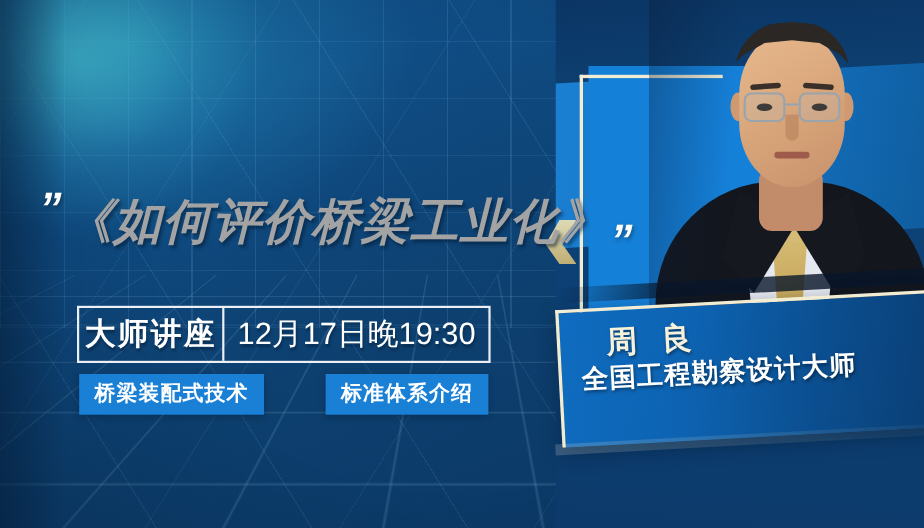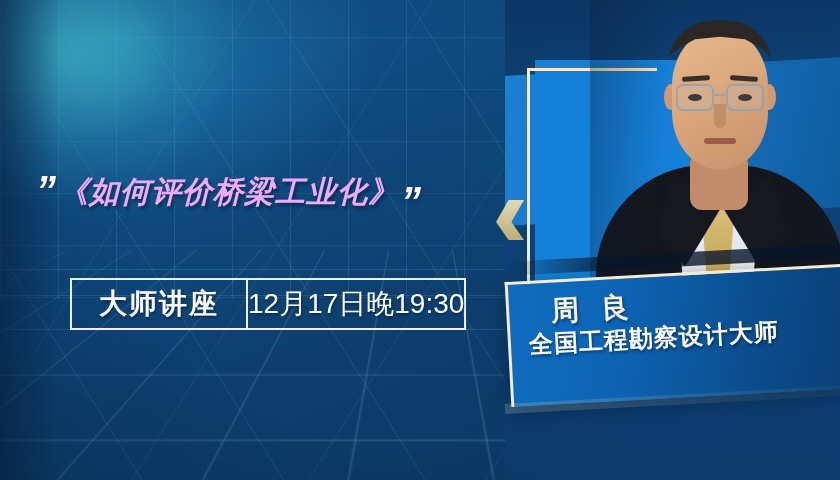--- a/index.html
+++ b/index.html
@@ -239,45 +239,45 @@
   .quote-open, .quote-close {
     font-size: 40px; font-weight: 900; font-style: italic;
     color: #ffffff;
     line-height: 0.8;
     letter-spacing: -2px;
     filter: drop-shadow(1px 2px 2px rgba(3,25,50,0.5));
   }
   .quote-open { margin-top: 2px; margin-right: 4px; }
   .quote-close { align-self: flex-end; margin-left: 2px; margin-bottom: -4px; }
   .subtitle {
-    font-size: 30px; font-weight: 700; font-style: italic;
+    font-size: 44px; font-weight: 700; font-style: italic;
     letter-spacing: 1px;
-    color: #f0abfc;
+    color: #a3a3a3;
     text-shadow: 2px 3px 3px rgba(3,25,50,0.55);
     white-space: nowrap;
   }
 
   
   .info-box {
     position: absolute; left: 70px; top: 278px;
     height: 52px;
     display: flex; align-items: stretch;
     border: 2px solid rgba(255,255,255,0.92);
   }
   .info-left {
     display: flex; align-items: center; justify-content: center;
-    padding: 0 27px;
+    padding: 0 5px;
     font-size: 28px; font-weight: 700; letter-spacing: 2px;
     color: #ffffff;
     text-shadow: 1px 2px 2px rgba(3,25,50,0.5);
   }
   .info-divider { width: 2px; background: rgba(255,255,255,0.92); }
   .info-right {
     display: flex; align-items: center; justify-content: center;
-    padding: 0 0;
+    padding: 0 12px;
     font-size: 28px; font-weight: 400; letter-spacing: 0px;
     color: #ffffff;
     text-shadow: 1px 2px 2px rgba(3,25,50,0.5);
     white-space: nowrap;
   }
 
   
   .tags {
     position: absolute; left: 72px; top: 340px;
     display: flex; gap: 56px;
@@ -363,14 +363,18 @@
     <span class="subtitle">《如何评价桥梁工业化》</span>
     <span class="quote-close">”</span>
   </div>
 
   <div class="info-box">
     <div class="info-left">大师讲座</div>
     <div class="info-divider"></div>
     <div class="info-right">12月17日晚19:30</div>
   </div>
 
+  <div class="tags">
+    <span class="tag">桥梁装配式技术</span>
+    <span class="tag">标准体系介绍</span>
+  </div>
 
 </div>
 
 </body></html>

